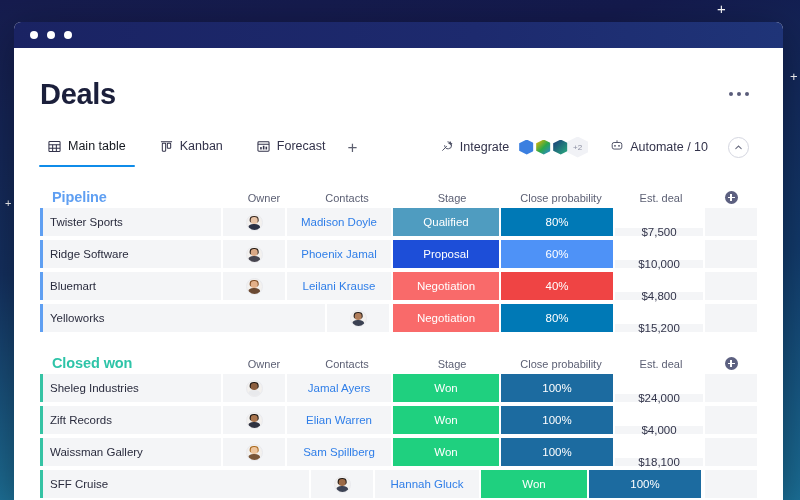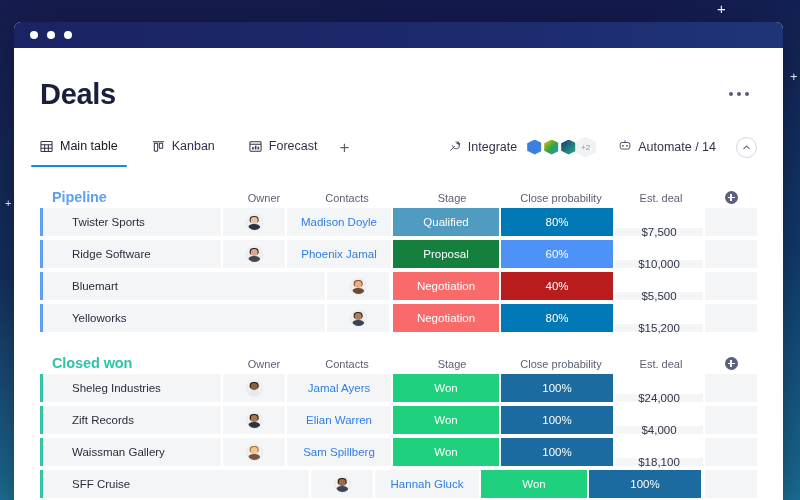--- a/index.html
+++ b/index.html
@@ -55,21 +55,21 @@
   }
   #page-title {
     font-size: 29px; font-weight: bold; color: #1b1f3b; letter-spacing: -.3px;
   }
   #kebab { display: flex; gap: 4px; align-items: center; padding-top: 14px; cursor: pointer; }
   #kebab i { width: 4px; height: 4px; border-radius: 50%; background: #5a5d7a; display: block; }
 
   
   #tabrow {
     display: flex; align-items: center;
-    padding: 0 26px; margin-top: 20px;
+    padding: 0 34px; margin-top: 20px;
     height: 32px; position: relative;
   }
   .tab {
     display: flex; align-items: center; gap: 7px;
     font-size: 12.5px; color: #32324a; height: 32px;
     margin-right: 34px; cursor: pointer; position: relative;
     padding-bottom: 2px;
   }
   .tab.active { color: #14181f; }
   .tab.active::after {
@@ -148,21 +148,21 @@
   .plus-wrap { position: relative; display: flex; align-items: center; justify-content: center; }
 
   .row {
     display: flex; align-items: stretch; height: 28px; margin-top: 4px;
   }
   .row .cell {
     background: #f4f5f7; display: flex; align-items: center;
     justify-content: center; font-size: 11.5px; color: #303247;
   }
   .row .c-name {
-    justify-content: flex-start; padding-left: 29px;
+    justify-content: flex-start; padding-left: 7px;
     border-left: 3px solid #5f9ff2; color: #2a2c3e;
   }
   .group.closed .row .c-name { border-left-color: #35c3a4; }
   .row .c-cont { color: #2f7ee8; }
   .row .c-est  { color: #32344a; margin-top: 20px; }
   .row .c-add  { background: #f4f5f7; }
 
   .sep { width: 2px; background: #ffffff; flex: none; }
 
   .chip {
@@ -287,21 +287,21 @@
 
         <div class="tool" id="automate">
           <span>
             <svg width="14" height="14" viewBox="0 0 16 16" fill="none" stroke="#4b4e63" stroke-width="1.1">
               <line x1="8" y1="1.5" x2="8" y2="3.4"></line>
               <rect x="2.5" y="4" width="11" height="7.5" rx="2.2"></rect>
               <circle cx="5.7" cy="7.8" r="1.05" fill="#4b4e63" stroke="none"></circle>
               <circle cx="10.3" cy="7.8" r="1.05" fill="#4b4e63" stroke="none"></circle>
             </svg>
           </span>
-          <span>Automate / 14</span>
+          <span>Automate / 10</span>
         </div>
 
         <div id="collapse">
           <span>
             <svg width="9" height="9" viewBox="0 0 10 10" fill="none" stroke="#6a6d80" stroke-width="1.2" stroke-linecap="round">
               <path d="M2 6.2 L5 3.4 L8 6.2"></path>
             </svg>
           </span>
         </div>
       </div>
@@ -358,21 +358,21 @@
                   <span class="hair" style="background: rgb(36, 26, 20);"></span>
                   <span class="head" style="background: rgb(217, 168, 134);"></span>
                   <span class="body" style="background: rgb(70, 68, 79);"></span>
                 </span>
               </span>
             </div>
             <div class="sep"></div>
             <div class="cell col c-cont">Phoenix Jamal</div>
             <div class="sep"></div>
             <div class="cell col c-stage" style="background: transparent;">
-              <span class="chip" style="background: #15803d;">Proposal</span>
+              <span class="chip" style="background: #1d4ed8;">Proposal</span>
             </div>
             <div class="sep"></div>
             <div class="cell col c-prob" style="background: transparent;">
               <span class="chip" style="background: rgb(78, 146, 247);">60%</span>
             </div>
             <div class="sep"></div>
             <div class="cell col c-est">$10,000</div>
             <div class="sep"></div>
             <div class="cell col c-add"></div>
           </div>
@@ -382,30 +382,31 @@
             <div class="cell col c-owner">
               <span class="avatar" style="background: rgb(243, 241, 239);">
                 <span class="face">
                   <span class="hair" style="background: rgb(125, 74, 34);"></span>
                   <span class="head" style="background: rgb(227, 176, 137);"></span>
                   <span class="body" style="background: rgb(107, 74, 51);"></span>
                 </span>
               </span>
             </div>
             <div class="sep"></div>
+            <div class="cell col c-cont">Leilani Krause</div>
             <div class="sep"></div>
             <div class="cell col c-stage" style="background: transparent;">
               <span class="chip" style="background: rgb(249, 106, 106);">Negotiation</span>
             </div>
             <div class="sep"></div>
             <div class="cell col c-prob" style="background: transparent;">
-              <span class="chip" style="background: #b91c1c; text-align: right;">40%</span>
-            </div>
-            <div class="sep"></div>
-            <div class="cell col c-est">$5,500</div>
+              <span class="chip" style="background: #ef4444; text-align: right;">40%</span>
+            </div>
+            <div class="sep"></div>
+            <div class="cell col c-est">$4,800</div>
             <div class="sep"></div>
             <div class="cell col c-add"></div>
           </div>
           <div class="row">
             <div class="cell col c-name">Yelloworks</div>
             <div class="sep"></div>
             <div class="cell col c-owner">
               <span class="avatar" style="background: rgb(243, 241, 239);">
                 <span class="face">
                   <span class="hair" style="background: rgb(42, 35, 32);"></span>

